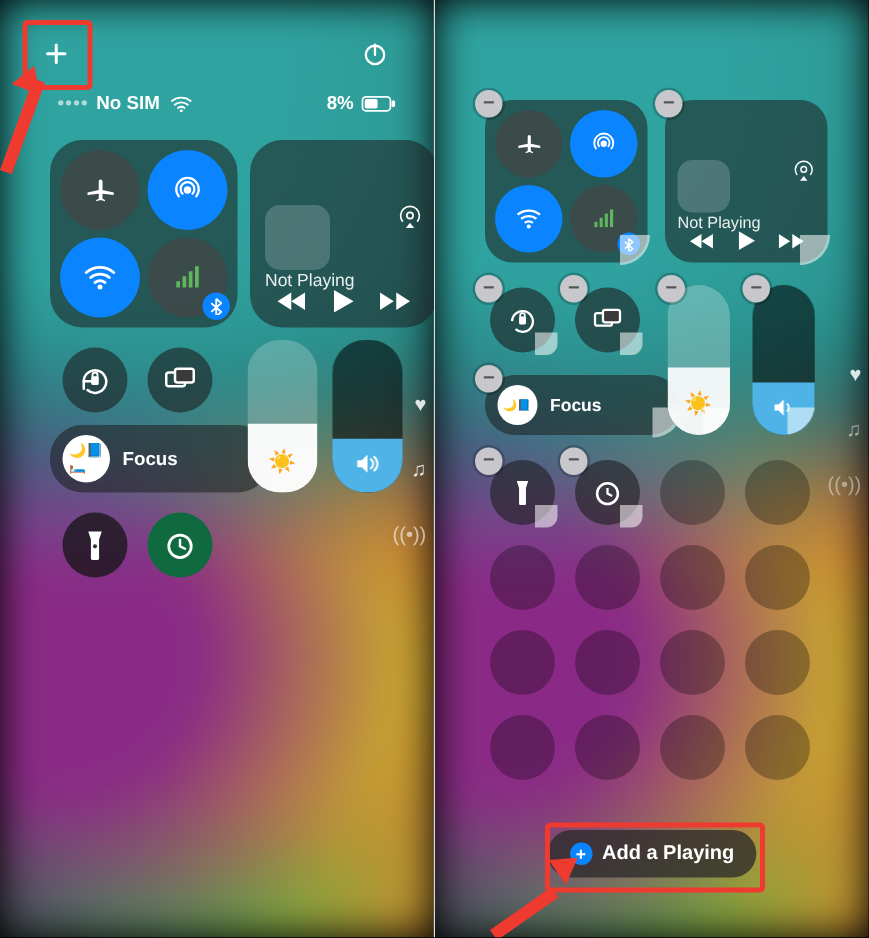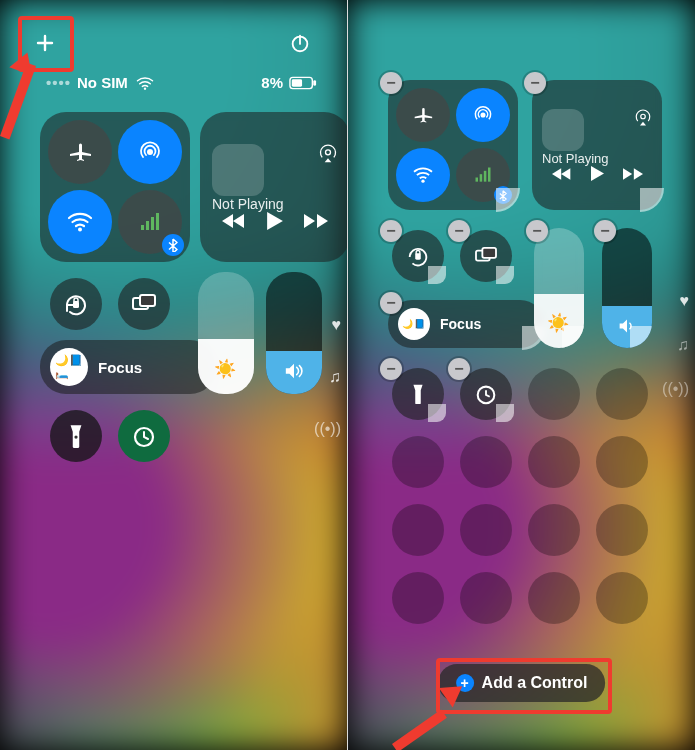--- a/index.html
+++ b/index.html
@@ -28,21 +28,21 @@
 
 .redbox{position:absolute;border:4px solid #ef3b2f;border-radius:4px}
 .shaft{position:absolute;background:#ef3b2f;transform-origin:bottom left}
 
 .tile{position:absolute;background:rgba(30,30,30,.55);border-radius:26px;backdrop-filter:blur(4px)}
 
 .conn{left:40px;width:150px;height:150px;display:grid;grid-template:1fr 1fr/1fr 1fr;padding:8px;gap:6px;box-sizing:border-box}
 .circ{border-radius:50%;display:flex;align-items:center;justify-content:center;background:rgba(70,70,70,.7)}
 .circ.on{background:#0a84ff}
 
-.media{left:200px;width:150px;height:150px;padding:12px;box-sizing:border-box;display:flex;flex-direction:column;justify-content:center}
+.media{left:200px;width:150px;height:150px;padding:12px;box-sizing:border-box;display:flex;flex-direction:column;justify-content:flex-end}
 .art{width:52px;height:52px;border-radius:12px;background:rgba(255,255,255,.18)}
 .np{font-size:14px;opacity:.9}
 .mcontrols{display:flex;justify-content:space-around;align-items:center;font-size:18px}
 
 .focus{display:flex;align-items:center;gap:10px;padding:0 16px 0 10px}
 .fcirc{width:38px;height:38px;border-radius:50%;background:#fff;display:flex;align-items:center;justify-content:center;font-size:16px;color:#333}
 
 .slider{background:rgba(0,0,0,.55);border-radius:26px;overflow:hidden}
 .fill{position:absolute;left:0;right:0;bottom:0;background:rgba(255,255,255,.9)}
 .sicon{position:absolute;left:50%;transform:translateX(-50%);bottom:14px;font-size:18px;color:#444}
@@ -382,21 +382,21 @@
    <div class="empty" style="left:180px;top:504px"></div>
    <div class="empty" style="left:248px;top:504px"></div>
    <div class="empty" style="left:44px;top:572px"></div>
    <div class="empty" style="left:112px;top:572px"></div>
    <div class="empty" style="left:180px;top:572px"></div>
    <div class="empty" style="left:248px;top:572px"></div>
   </div>
 
   <div class="addctrl">
     <span class="pluscirc">+</span>
-    <span>Add a Control</span>
+    <span>Add a Playing</span>
   </div>
   <div class="redbox" style="left:88px;bottom:36px;width:168px;height:48px"></div>
 
   <div style="position:absolute;left:44px;bottom:6px;width:80px;height:60px">
     <div class="shaft" style="left:0;bottom:0;width:10px;height:60px;transform:rotate(55deg)"></div>
     <div style="position:absolute;right:6px;top:-2px;border-left:12px solid transparent;border-right:12px solid transparent;border-bottom:20px solid #ef3b2f;transform:rotate(55deg)"></div>
   </div>
 
  </div>
 </div>

